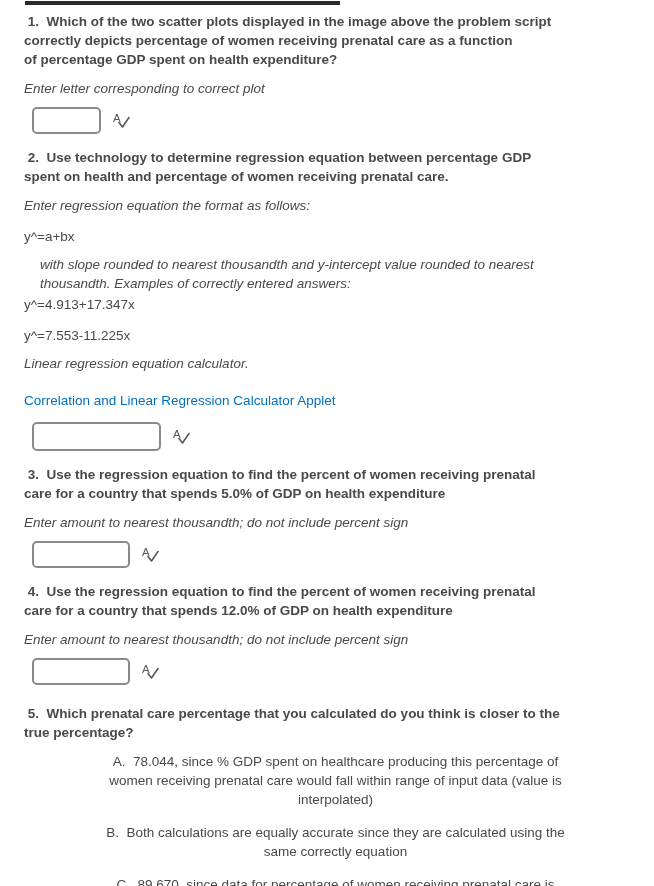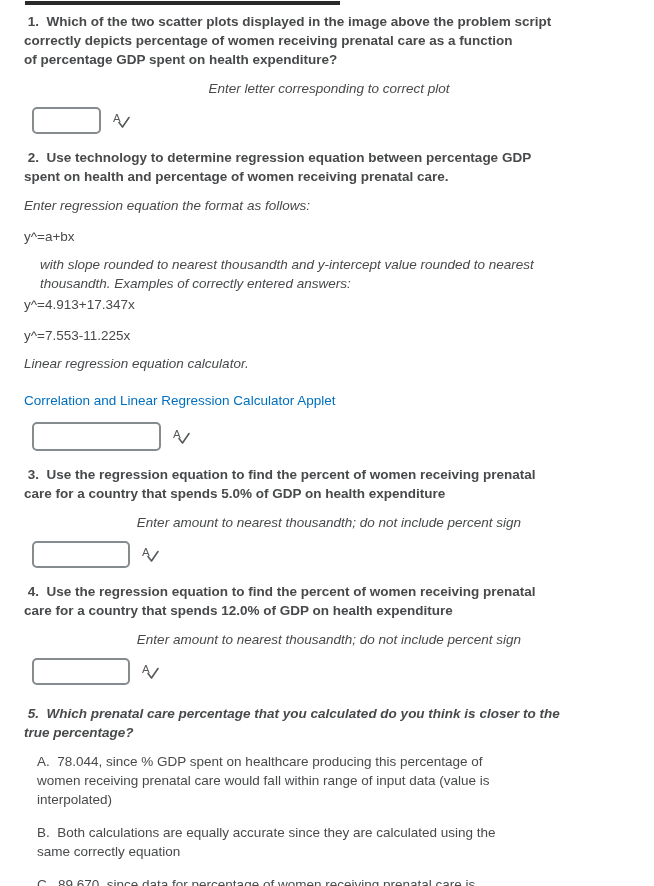--- a/index.html
+++ b/index.html
@@ -27,27 +27,27 @@
     margin: 0 0 7px 1px;
     background: var(--top-bar);
   }
   p { margin: 0; }
   .prewrap { white-space: pre-wrap; }
   .question {
     font-weight: 700;
     margin: 13px 0 10px 0;
   }
   .question.first { margin-top: 2px; }
-  .question.q5 { margin-top: 19px; font-style: italic; }
+  .question.q5 { margin-top: 19px; }
   .instruction {
     font-style: italic;
     margin: 0 0 9px 0;
   }
   .instruction.tight { margin-bottom: 18px; }
-  .instruction.before-box { margin-bottom: 9px; text-align: center; }
+  .instruction.before-box { margin-bottom: 9px; }
   .plain-eq { margin: 12px 0 9px 0; }
   .plain-eq.tight-top { margin-top: 2px; }
   .note { font-style: italic; margin: 0 0 2px 16px; }
   .link-line { margin: 6px 0 12px 0; }
   a.applet-link {
     color: var(--link);
     text-decoration: none;
     cursor: pointer;
   }
   .answer-row {
@@ -76,20 +76,21 @@
     display: inline-flex;
     align-items: center;
     justify-content: center;
     cursor: pointer;
     background: none;
     border: none;
     padding: 0;
   }
   .choice {
     margin: 5px 0 2px 13px;
+    text-align: center;
   }
   .choice + .choice { margin-top: 14px; }
   .choices-block { margin-bottom: 12px; }
 </style>
 </head>
 <body>
 
 <div class="divider-bar"></div>
 
 <p class="question first prewrap"> 1.  Which of the two scatter plots displayed in the image above the problem script

